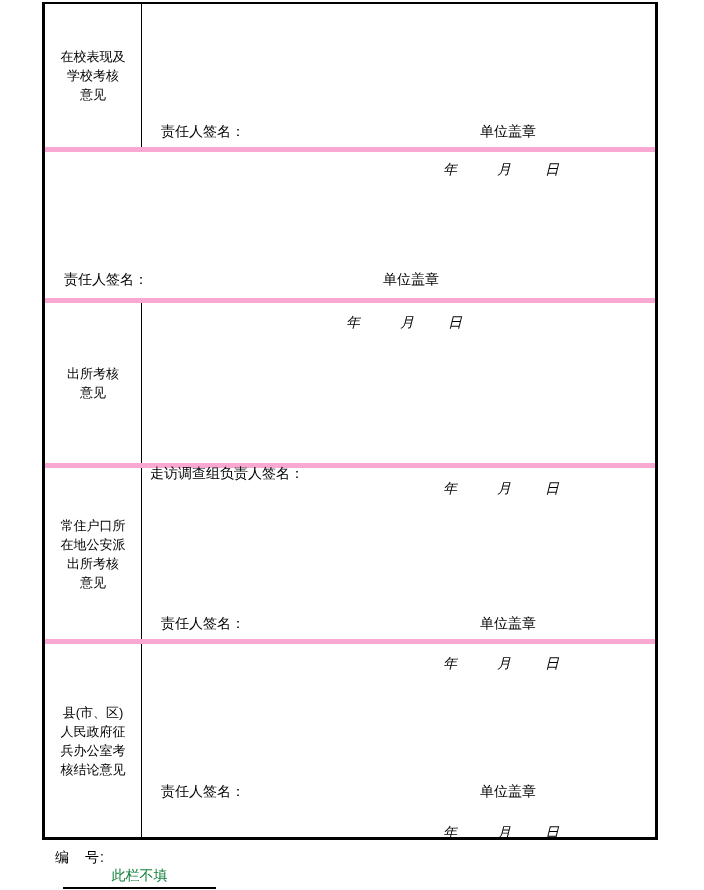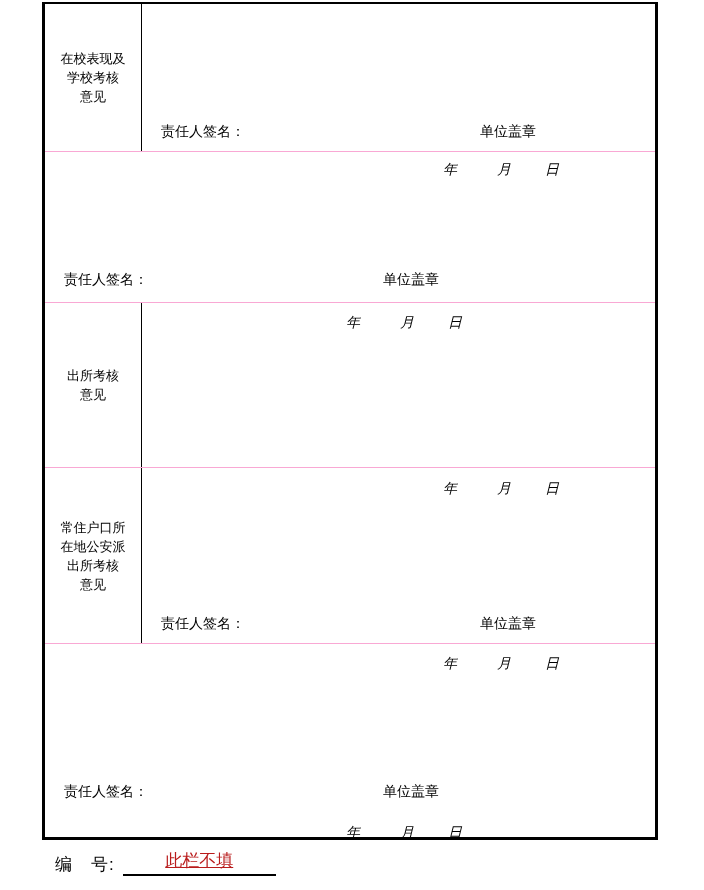--- a/index.html
+++ b/index.html
@@ -5,45 +5,45 @@
   html,body{margin:0;padding:0;background:#ffffff;}
   .page{
     position:relative;width:704px;height:890px;background:#ffffff;
     font-family:"Liberation Sans", sans-serif;color:#000;overflow:hidden;
   }
   .form-table{
     position:absolute;left:42px;top:2px;width:616px;height:838px;
     border:3px solid #000;border-top-width:2px;box-sizing:border-box;
     display:flex;flex-direction:column;background:#fff;
   }
-  .row{display:flex;border-bottom:1px solid #f9a8d4;box-sizing:border-box;}
+  .row{display:flex;border-bottom:5px solid #f9a8d4;box-sizing:border-box;}
   .row:last-child{border-bottom:none;flex:1;}
   .label-cell{
     width:97px;border-right:1px solid #000;box-sizing:border-box;
     display:flex;align-items:center;justify-content:center;
     text-align:center;font-size:13px;line-height:19px;
   }
   .label-cell span{white-space:pre-line;}
   .content-cell{flex:1;position:relative;font-size:14px;margin-top:29px;}
   .sig-line{position:absolute;left:19px;right:6px;white-space:nowrap;}
   .seal-label{position:absolute;left:319px;top:0;}
   .survey-line{position:absolute;left:8px;white-space:nowrap;}
   .date-line{position:absolute;left:301px;white-space:nowrap;font-style:italic;}
   .dm{margin-left:40px;}
   .dd{margin-left:34px;}
   .footer{
-    position:absolute;left:55px;top:849px;font-size:17px;
-    display:flex;align-items:flex-end;
+    position:absolute;left:55px;top:849px;font-size:14px;
+    display:flex;align-items:flex-start;flex-direction:column;
   }
   .num-label{letter-spacing:1px;}
   .blank{
     display:inline-block;width:153px;border-bottom:2px solid #000;
     text-align:center;margin-left:8px;padding-bottom:2px;
   }
-  .red-note{color:#b91c1c;text-decoration:underline;}
+  .red-note{color:#15803d;}
 </style>
 </head>
 <body>
 
 <div class="page">
   <div class="form-table">
 
     <div class="row" style="height:148px">
       <div class="label-cell">
         <span>在校表现及
@@ -72,20 +72,23 @@
         </div>
       </div>
     </div>
 
     <div class="row" style="height:165px">
       <div class="label-cell">
         <span>出所考核
 意见</span>
       </div>
       <div class="content-cell">
+        <div class="survey-line" style="top:133px">
+          <span>走访调查组负责人签名：</span>
+        </div>
         <div class="date-line" style="top:148px">
           <span>年</span><span class="dm">月</span><span class="dd">日</span>
         </div>
       </div>
     </div>
 
     <div class="row" style="height:176px">
       <div class="label-cell">
         <span>常住户口所
 在地公安派
@@ -97,20 +100,26 @@
           <span>责任人签名：</span>
           <span class="seal-label">单位盖章</span>
         </div>
         <div class="date-line" style="top:158px">
           <span>年</span><span class="dm">月</span><span class="dd">日</span>
         </div>
       </div>
     </div>
 
     <div class="row">
+      <div class="label-cell">
+        <span>县(市、区)
+人民政府征
+兵办公室考
+核结论意见</span>
+      </div>
       <div class="content-cell">
         <div class="sig-line" style="top:110px">
           <span>责任人签名：</span>
           <span class="seal-label">单位盖章</span>
         </div>
         <div class="date-line" style="top:151px">
           <span>年</span><span class="dm">月</span><span class="dd">日</span>
         </div>
       </div>
     </div>

